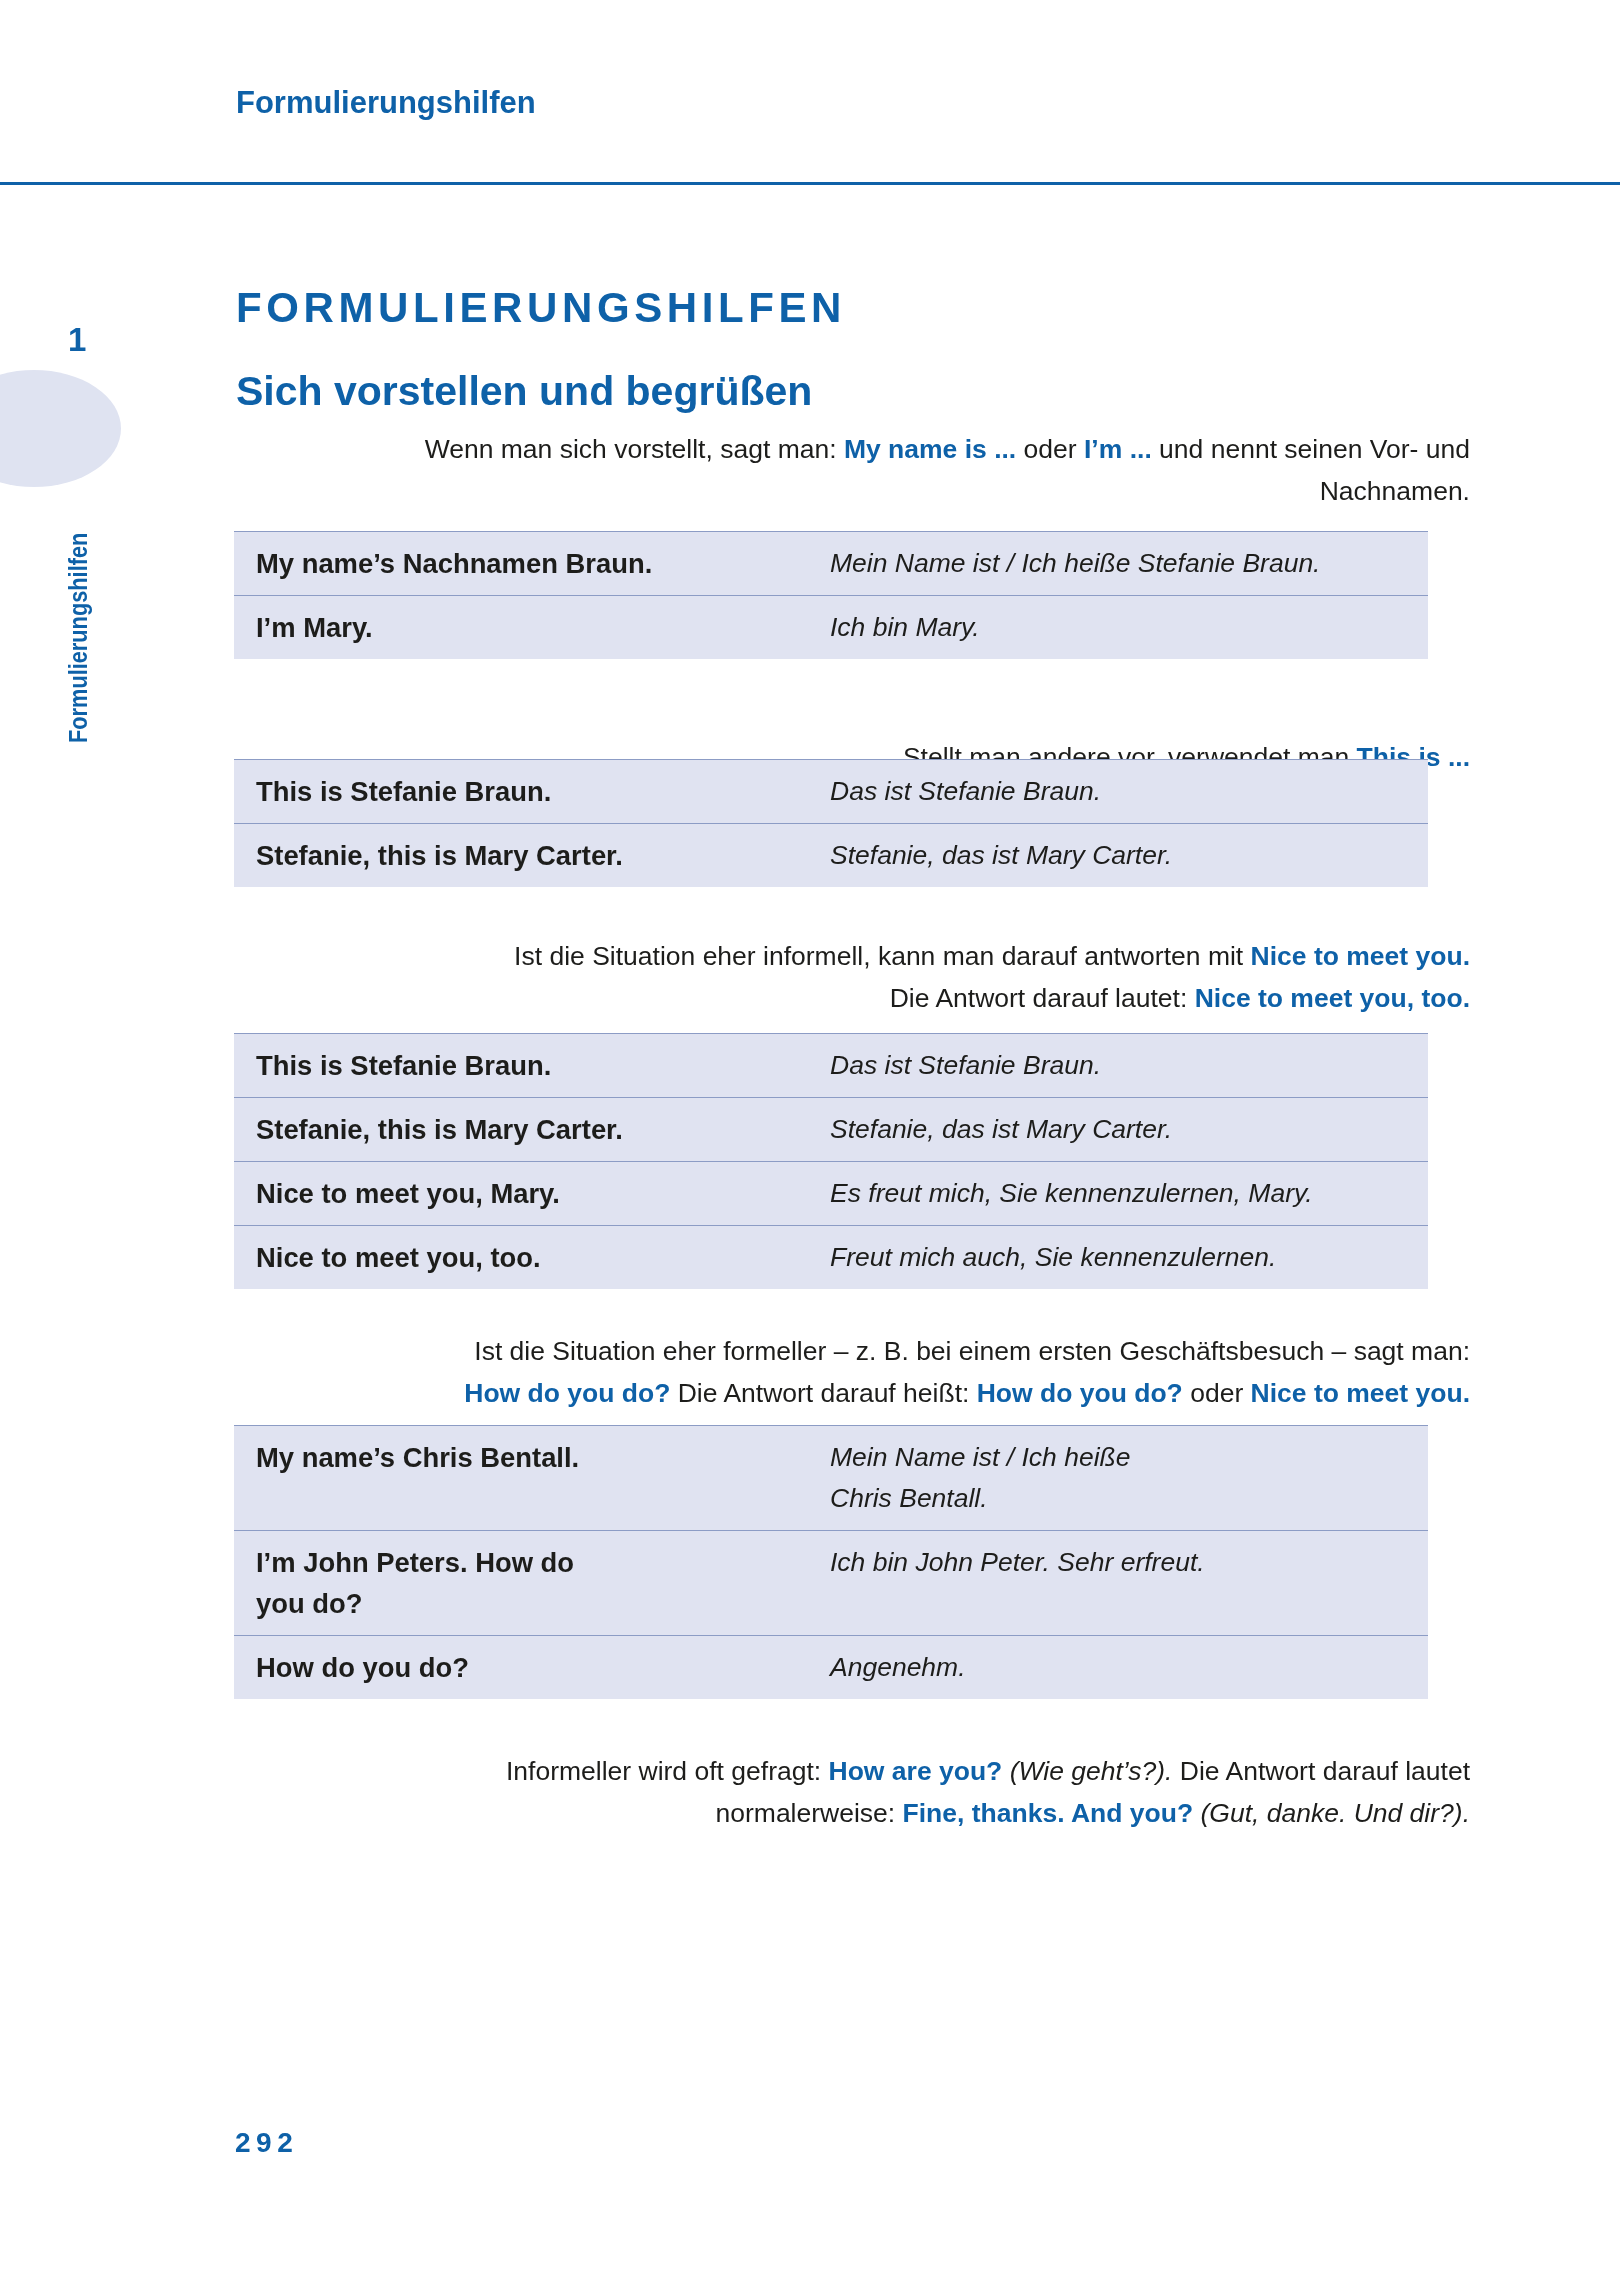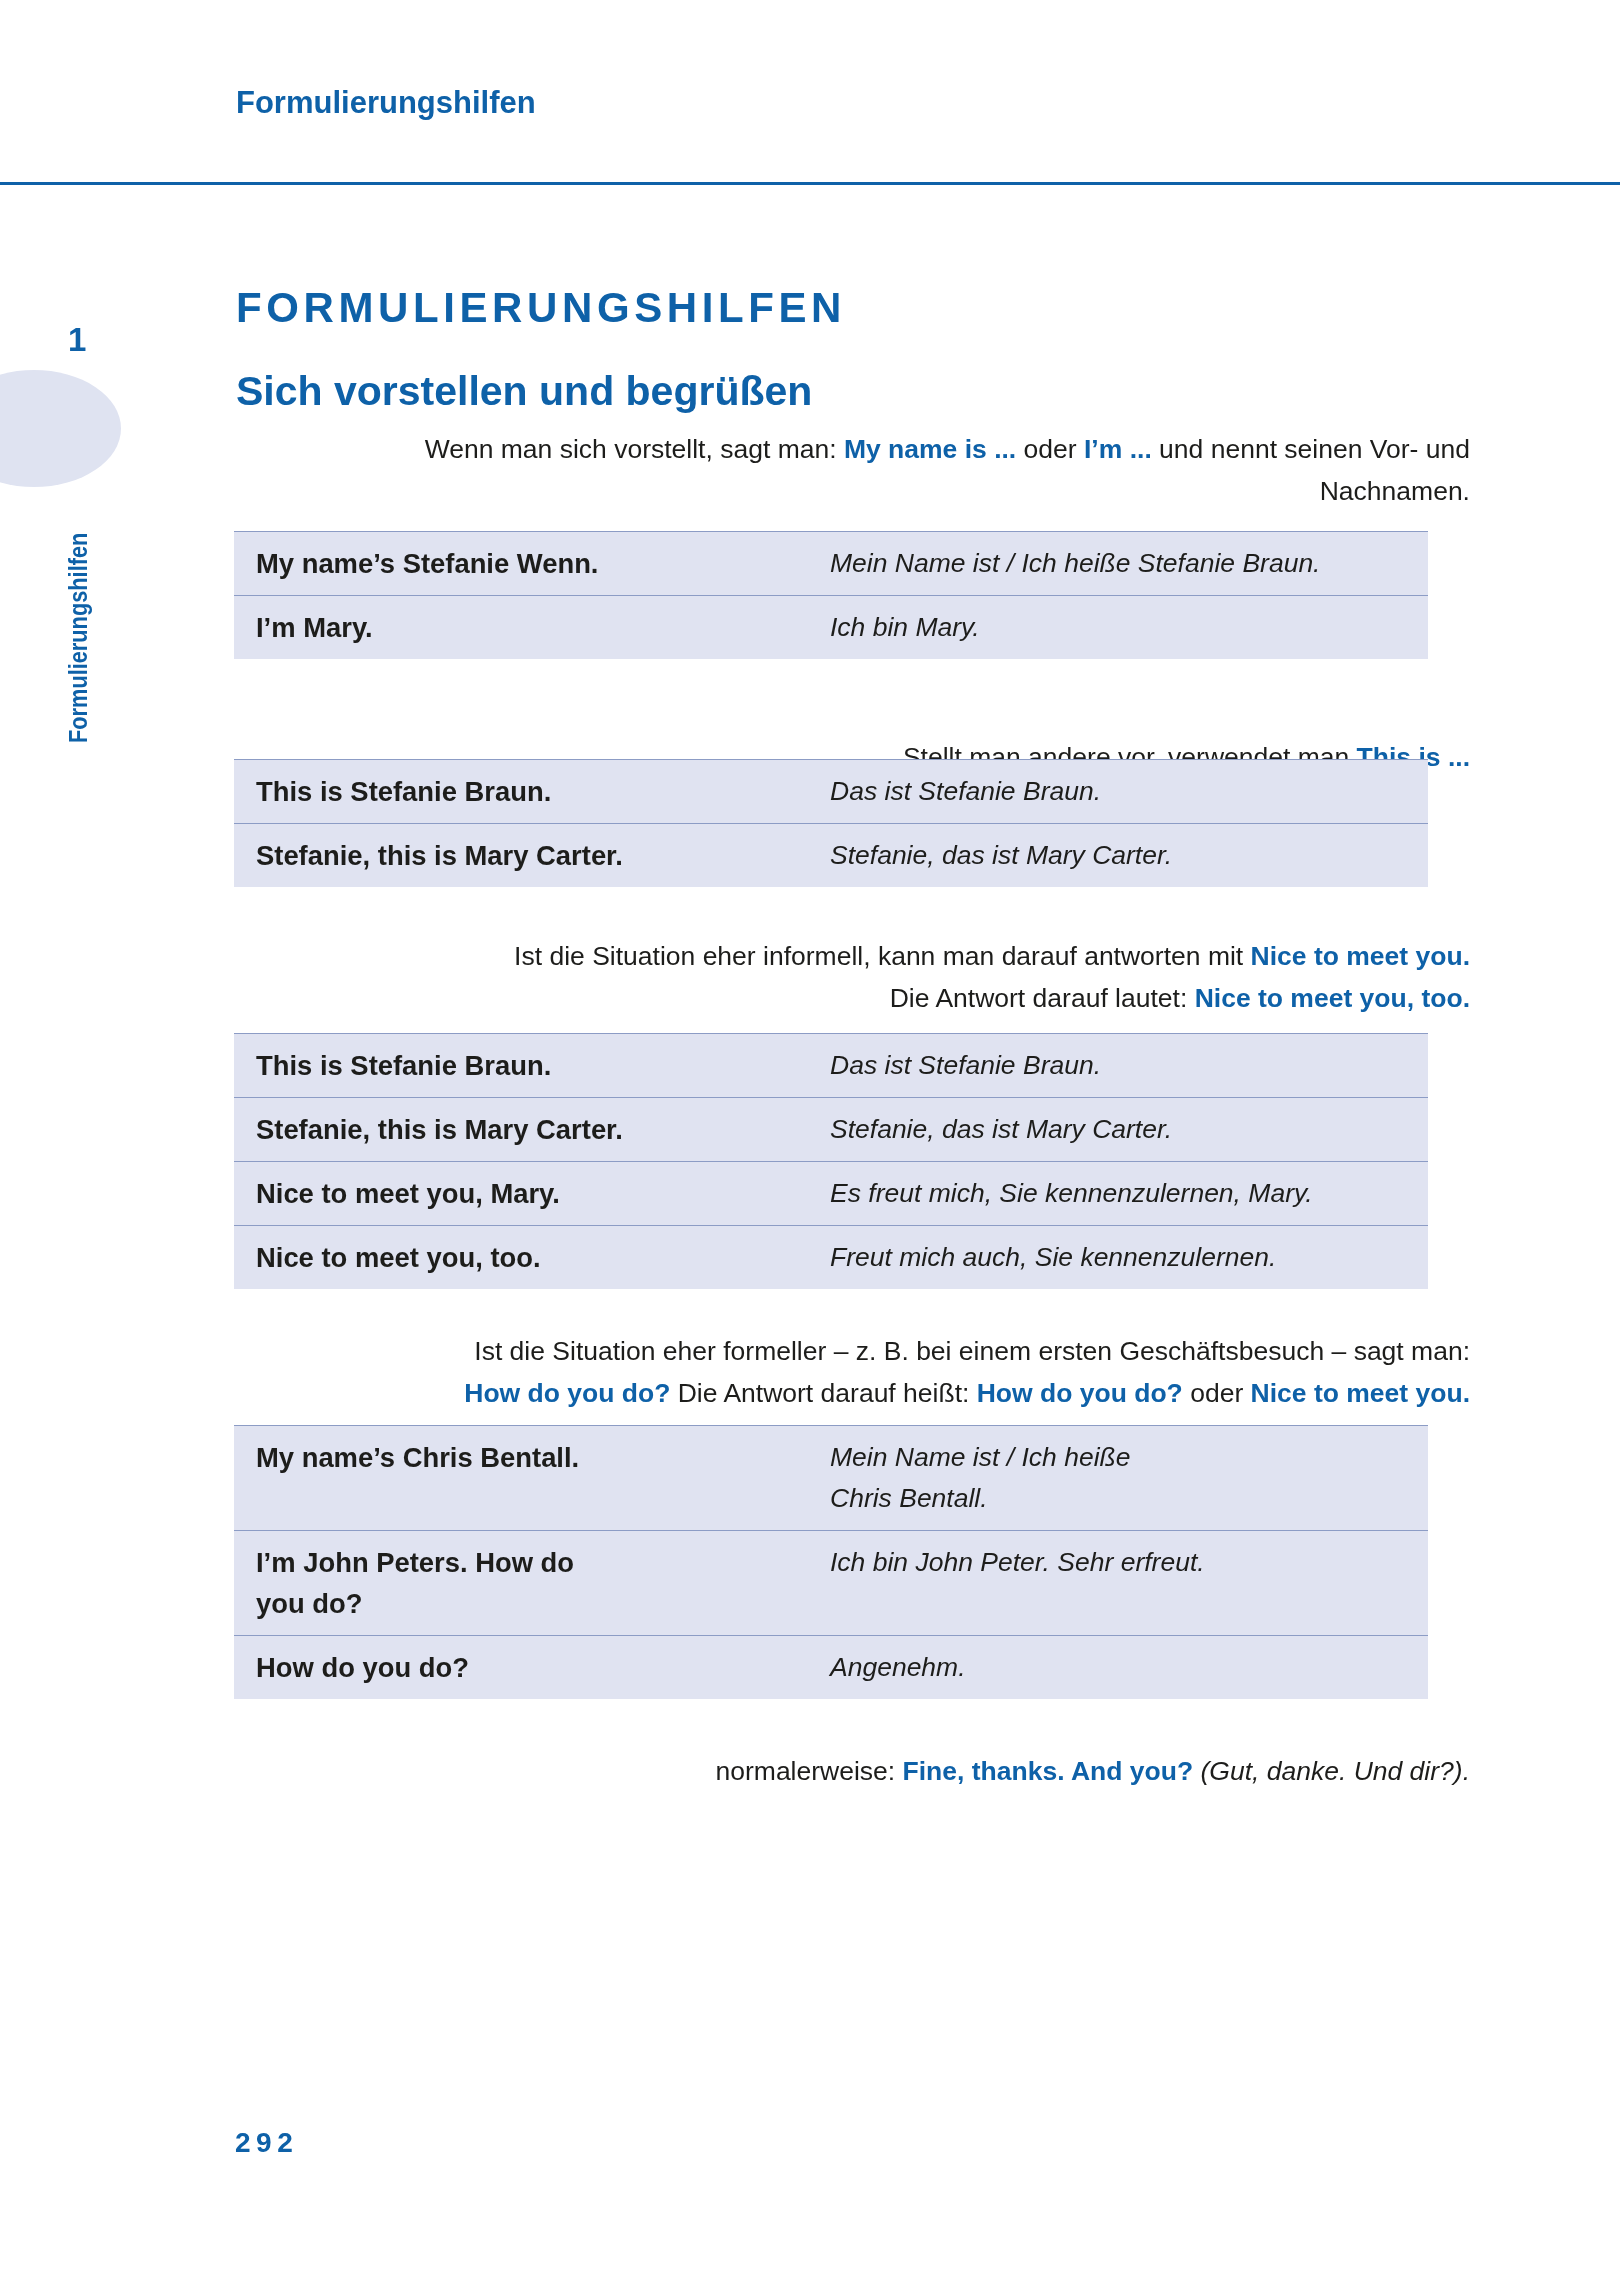--- a/index.html
+++ b/index.html
@@ -97,21 +97,21 @@
   <div class="abs page-title">FORMULIERUNGSHILFEN</div>
   <div class="abs section-heading">Sich vorstellen und begrüßen</div>
 
   <div class="abs para" style="top:428px">
       <div class="pline"><span>Wenn man sich vorstellt, sagt man: </span><span class="seg-blue">My name is ...</span><span> oder </span><span class="seg-blue">I’m ...</span><span> und nennt seinen Vor- und</span></div>
       <div class="pline"><span>Nachnamen.</span></div>
     </div>
 
   <div class="abs ptable" style="top:531px">
     <div class="prow">
-      <div class="cell-en">My name’s Stefanie Wenn.</div>
+      <div class="cell-en">My name’s Nachnamen Braun.</div>
       <div class="cell-de">Mein Name ist / Ich heiße Stefanie Braun.</div>
     </div>
     <div class="prow">
       <div class="cell-en">I’m Mary.</div>
       <div class="cell-de">Ich bin Mary.</div>
     </div>
   </div>
 
   <div class="abs para" style="top:736px">
       <div class="pline"><span>Stellt man andere vor, verwendet man </span><span class="seg-blue">This is ...</span></div>
@@ -168,19 +168,20 @@
 you do?</div>
       <div class="cell-de">Ich bin John Peter. Sehr erfreut.</div>
     </div>
     <div class="prow">
       <div class="cell-en">How do you do?</div>
       <div class="cell-de">Angenehm.</div>
     </div>
   </div>
 
   <div class="abs para" style="top:1750px">
+      <div class="pline"><span>Informeller wird oft gefragt: </span><span class="seg-blue">How are you?</span><span> </span><span class="seg-italic">(Wie geht’s?).</span><span> Die Antwort darauf lautet</span></div>
       <div class="pline"><span>normalerweise: </span><span class="seg-blue">Fine, thanks. And you?</span><span> </span><span class="seg-italic">(Gut, danke. Und dir?).</span></div>
     </div>
 
   <div class="abs page-number">292</div>
 
 </div>
 
 
 </body></html>

